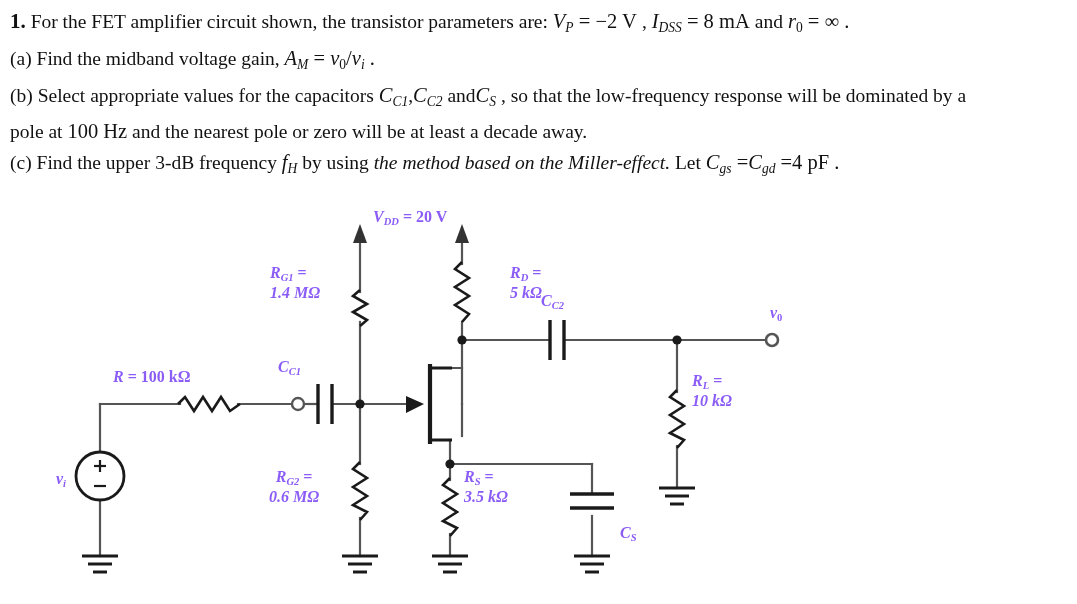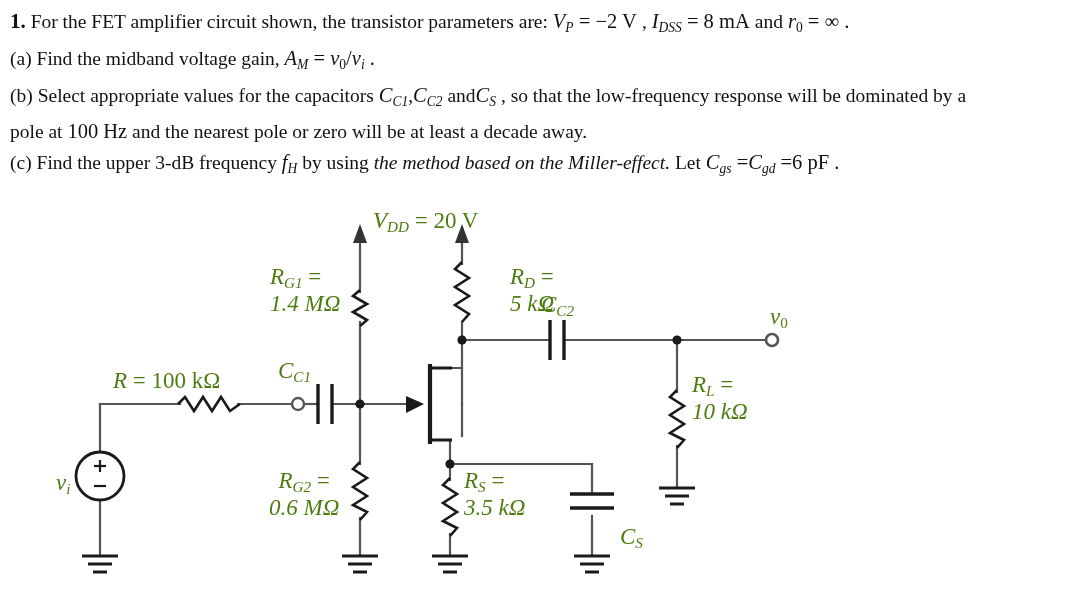--- a/index.html
+++ b/index.html
@@ -66,24 +66,25 @@
     left: 0;
     top: 196px;
     width: 1077px;
     height: 408px;
   }
   #circuit svg { display: block; }
   .lbl {
     position: absolute;
     font-family: "Liberation Serif", "DejaVu Serif", serif;
     font-style: italic;
-    font-size: 23px;
-    color: #4d7c0f;
+    font-size: 16px;
+    color: #8b5cf6;
     white-space: nowrap;
     line-height: 1.12;
+    font-weight: bold;
   }
   .lbl .up { font-style: normal; }
 </style>
 </head>
 <body>
 
 <div id="page">
 
   <div class="problem-text">
 
@@ -133,21 +134,21 @@
     <div class="q-line">
       <span>(c)</span>
       <span>Find the upper 3-dB frequency</span>
       <span class="m nb"><span>f</span><sub class="s">H</sub></span>
       <span>by using</span>
       <span class="emph">the method based on the Miller-effect.</span>
       <span>Let</span>
       <span class="m nb">
         <span>C</span><sub class="s">gs</sub>
         <span class="up">=</span><span>C</span><sub class="s">gd</sub>
-        <span class="up">=6  pF .</span>
+        <span class="up">=4  pF .</span>
       </span>
     </div>
   </div>
 
   <div id="circuit">
 
     <svg width="1077" height="408" viewBox="0 0 1077 408">
       <defs>
         <g id="zig"></g>
       </defs>

